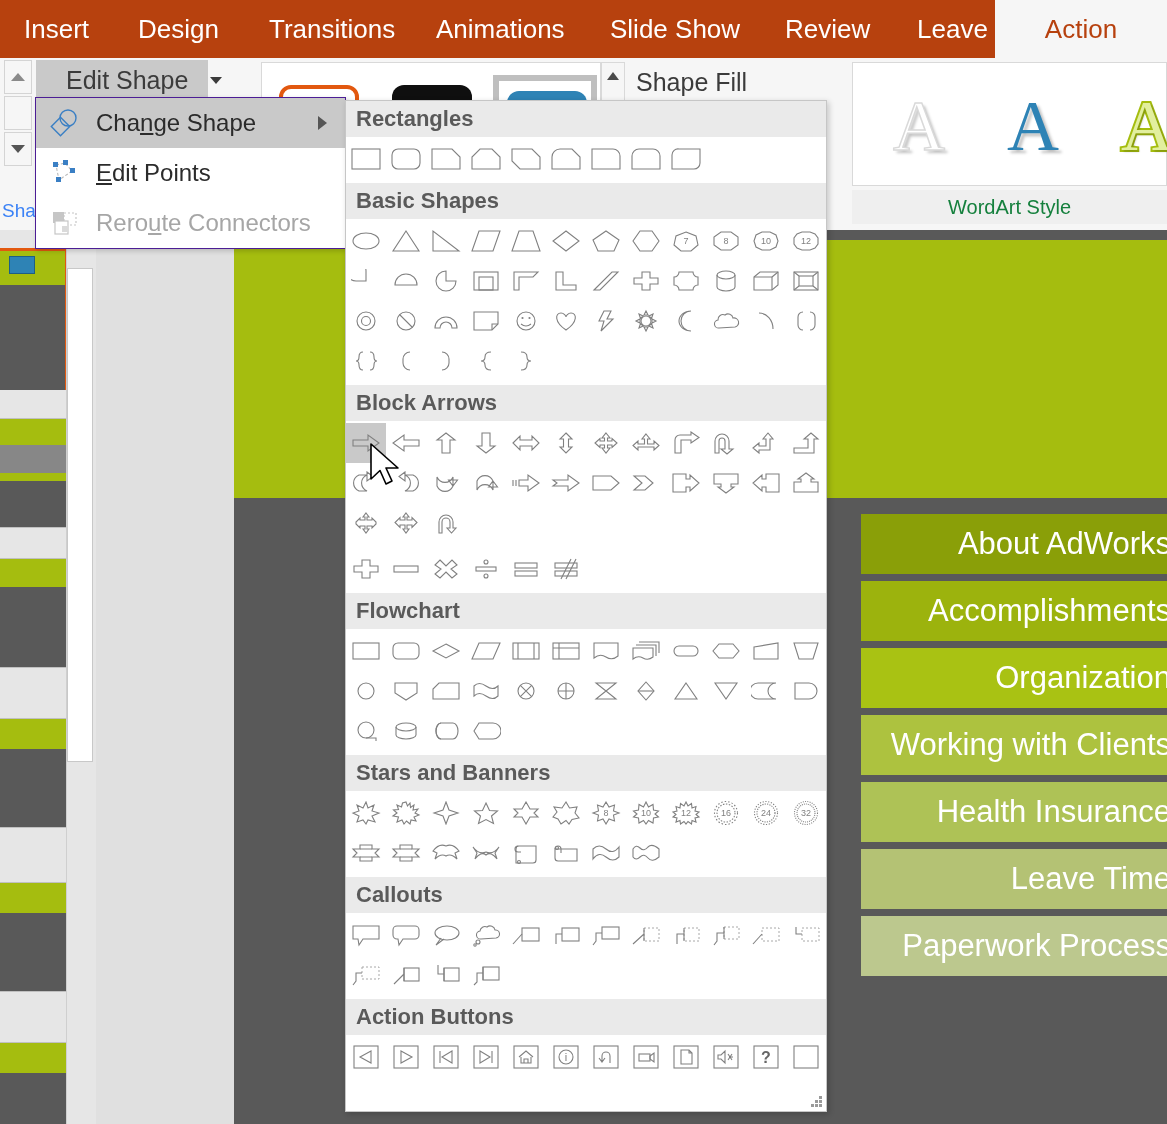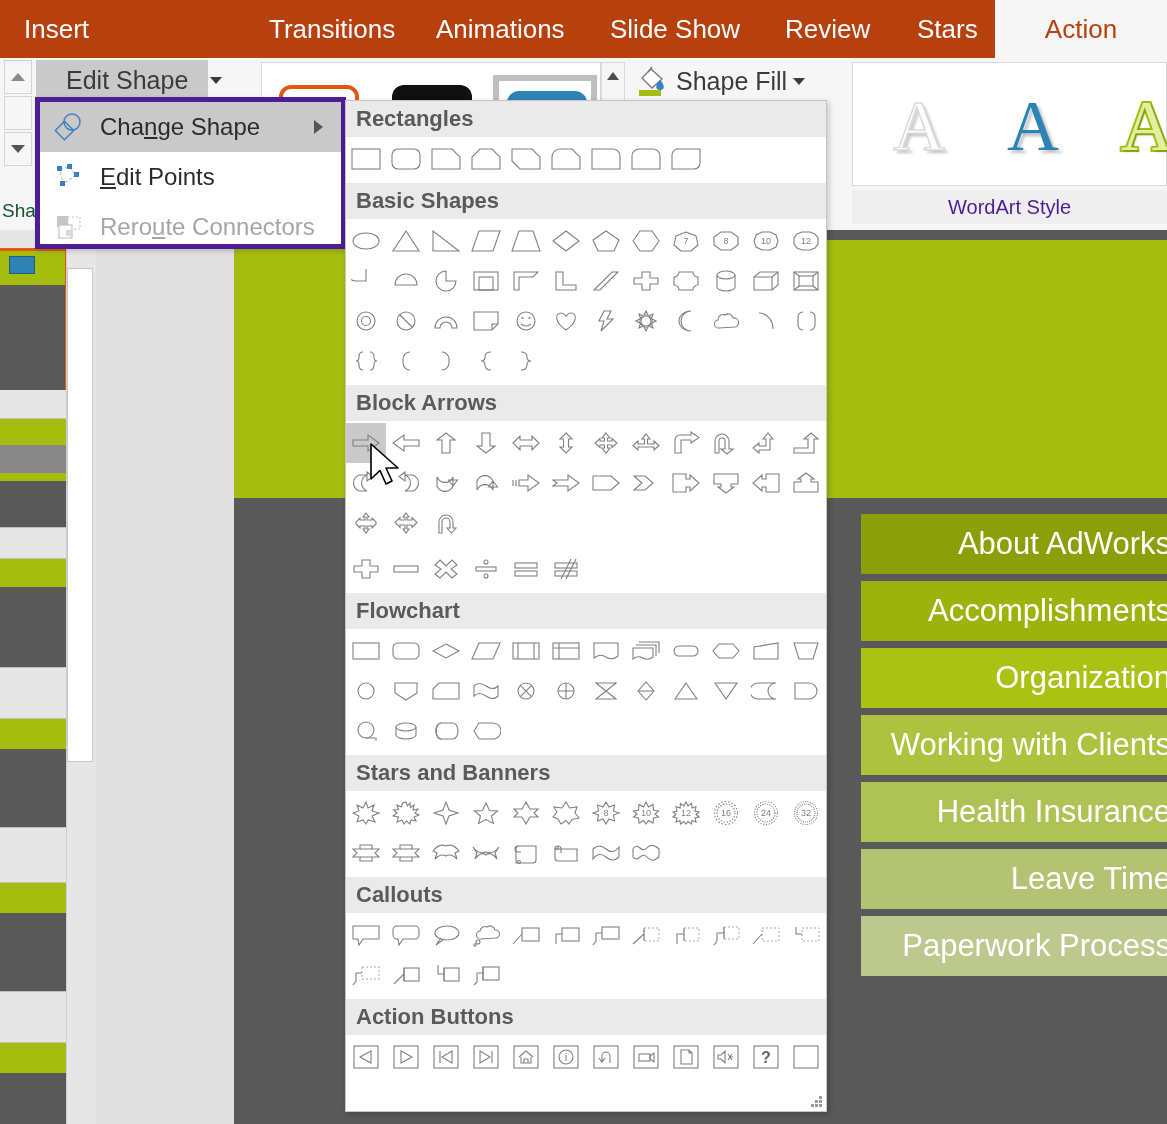--- a/index.html
+++ b/index.html
@@ -23,21 +23,21 @@
     padding: 0 14px;
   }
   .tab.active { background: #f6f6f6; color: #b7410e; }
 
   
   .ribbon-body {
     position: absolute; left: 0; top: 58px; width: 1167px; height: 172px;
     background: #f6f6f6;
   }
   .grp-label {
-    position: absolute; font-size: 19px; color: #14532d; white-space: nowrap;
+    position: absolute; font-size: 19px; color: #3b82f6; white-space: nowrap;
   }
 
   .spin-box {
     position: absolute; border: 1px solid #d4d4d4; background: #f6f6f6;
     width: 28px; height: 34px; display: flex; align-items: center; justify-content: center;
   }
   .tri-up { width: 0; height: 0; border-left: 7px solid transparent; border-right: 7px solid transparent; border-bottom: 8px solid #8a8a8a; }
   .tri-dn { width: 0; height: 0; border-left: 7px solid transparent; border-right: 7px solid transparent; border-top: 8px solid #555; }
 
   .edit-shape-btn {
@@ -56,33 +56,33 @@
   .style-thumb.s1 { left: 17px; background: #ffffff; border: 4px solid #e2580f; }
   .style-thumb.s2 { left: 130px; background: #0f0f0f; }
   .style-sel { position: absolute; left: 231px; top: 12px; width: 104px; height: 64px; background: #ffffff; border: 6px solid #bfbfbf; }
   .style-sel-inner { position: absolute; left: 8px; top: 10px; width: 80px; height: 48px; border-radius: 12px; background: #2e83b5; }
   .gallery-more {
     position: absolute; left: 601px; top: 62px; width: 24px; height: 56px;
     background: #f6f6f6; border: 1px solid #d9d9d9; display:flex; align-items:flex-start; justify-content:center; padding-top: 9px;
   }
   .tri-up-sm { width: 0; height: 0; border-left: 6px solid transparent; border-right: 6px solid transparent; border-bottom: 8px solid #4a4a4a; }
 
-  .shape-fill-btn { position: absolute; left: 636px; top: 62px; height: 38px; display: flex; align-items: center; gap: 6px; }
+  .shape-fill-btn { position: absolute; left: 636px; top: 62px; height: 38px; display: flex; align-items: center; gap: 6px; flex-direction: column; }
   .shape-fill-btn .lbl { font-size: 25px; color: #3b3b3b; white-space: nowrap; }
 
   
   .wordart-gallery {
     position: absolute; left: 852px; top: 62px; width: 315px; height: 124px;
     background: #ffffff; border: 1px solid #d9d9d9;
   }
   .wa-letter { position: absolute; top: 22px; font-size: 72px; font-family: "Liberation Serif", serif; }
   .wa1 { left: 40px; color: #ffffff; -webkit-text-stroke: 1.5px #d9d9d9; text-shadow: 3px 3px 3px rgba(0,0,0,0.25); }
   .wa2 { left: 154px; color: #2e83b5; text-shadow: 3px 3px 3px rgba(0,0,0,0.25); }
   .wa3 { left: 268px; color: #e2ef9e; -webkit-text-stroke: 4px #a5bd0f; paint-order: stroke fill; text-shadow: 2px 2px 2px rgba(0,0,0,0.18); }
-  .wordart-label { position: absolute; left: 852px; top: 190px; width: 315px; height: 34px; background: #efefef; display: flex; align-items: center; justify-content: center; font-size: 20px; color: #4c1d95; }
+  .wordart-label { position: absolute; left: 852px; top: 190px; width: 315px; height: 34px; background: #efefef; display: flex; align-items: center; justify-content: center; font-size: 20px; color: #15803d; }
 
   
   .left-panel { position: absolute; left: 0; top: 230px; width: 96px; height: 894px; background: #e6e6e6; }
   .thumb { position: absolute; left: -12px; width: 80px; background: #ffffff; border: 1px solid #c0c0c0; }
   .thumb.sel { border: 3px solid #e2580f; }
   .thumb .top-green { background: #a5bd0f; }
   .thumb .body-dark { background: #595959; }
   .thumb .mid-gray { background: #878787; }
   .panel-scroll { position: absolute; left: 66px; top: 248px; width: 28px; height: 876px; background: #e6e6e6; border-left: 1px solid #cfcfcf; }
   .panel-scroll-thumb { position: absolute; left: 67px; top: 268px; width: 26px; height: 494px; background: #ffffff; border: 1px solid #c8c8c8; }
@@ -95,21 +95,21 @@
 
   .nav-bar {
     position: absolute; left: 861px; width: 320px; height: 60px;
     display: flex; align-items: center; justify-content: flex-end;
     padding-right: 10px; color: #ffffff; font-size: 31px; white-space: nowrap;
   }
 
   
   .ctx-menu {
     position: absolute; left: 35px; top: 97px; width: 311px; height: 152px;
-    background: #ffffff; border: 5px solid #4c1d95; box-shadow: 2px 2px 5px rgba(0,0,0,0.18);
+    background: #ffffff; border: 1px solid #4c1d95; box-shadow: 2px 2px 5px rgba(0,0,0,0.18);
   }
   .ctx-item { position: relative; height: 50px; display: flex; align-items: center; padding-left: 14px; gap: 16px; }
   .ctx-item.hl { background: #c9c9c9; }
   .ctx-item .lbl { font-size: 24px; color: #2b2b2b; white-space: nowrap; }
   .ctx-item.disabled .lbl { color: #a6a6a6; }
   .ctx-arrow { position: absolute; right: 18px; width: 0; height: 0; border-top: 7px solid transparent; border-bottom: 7px solid transparent; border-left: 9px solid #555; }
   .ul-c { text-decoration: underline; }
 
   
   .flyout {
@@ -138,25 +138,26 @@
   
   .cursor { position: absolute; left: 369px; top: 443px; }
 </style>
 </head>
 <body>
 
 <div id="root">
 
   <div class="ribbon-tabs">
     <div class="tab" style="left:10px;">Insert</div>
+    <div class="tab" style="left:124px;">Design</div>
     <div class="tab" style="left:255px;">Transitions</div>
     <div class="tab" style="left:596px;">Slide Show</div>
     <div class="tab" style="left:422px;">Animations</div>
     <div class="tab" style="left:771px;">Review</div>
-    <div class="tab" style="left:903px;">Stars</div>
+    <div class="tab" style="left:903px;">Leave</div>
     <div class="tab active" style="left:995px; width:172px;">Action</div>
   </div>
 
   <div class="ribbon-body"></div>
 
   <div class="spin-box" style="left:4px; top:60px;">
     <span class="tri-up"></span>
   </div>
   <div class="spin-box" style="left:4px; top:96px;">
     <span class="tri-up" style="visibility:hidden"></span>

